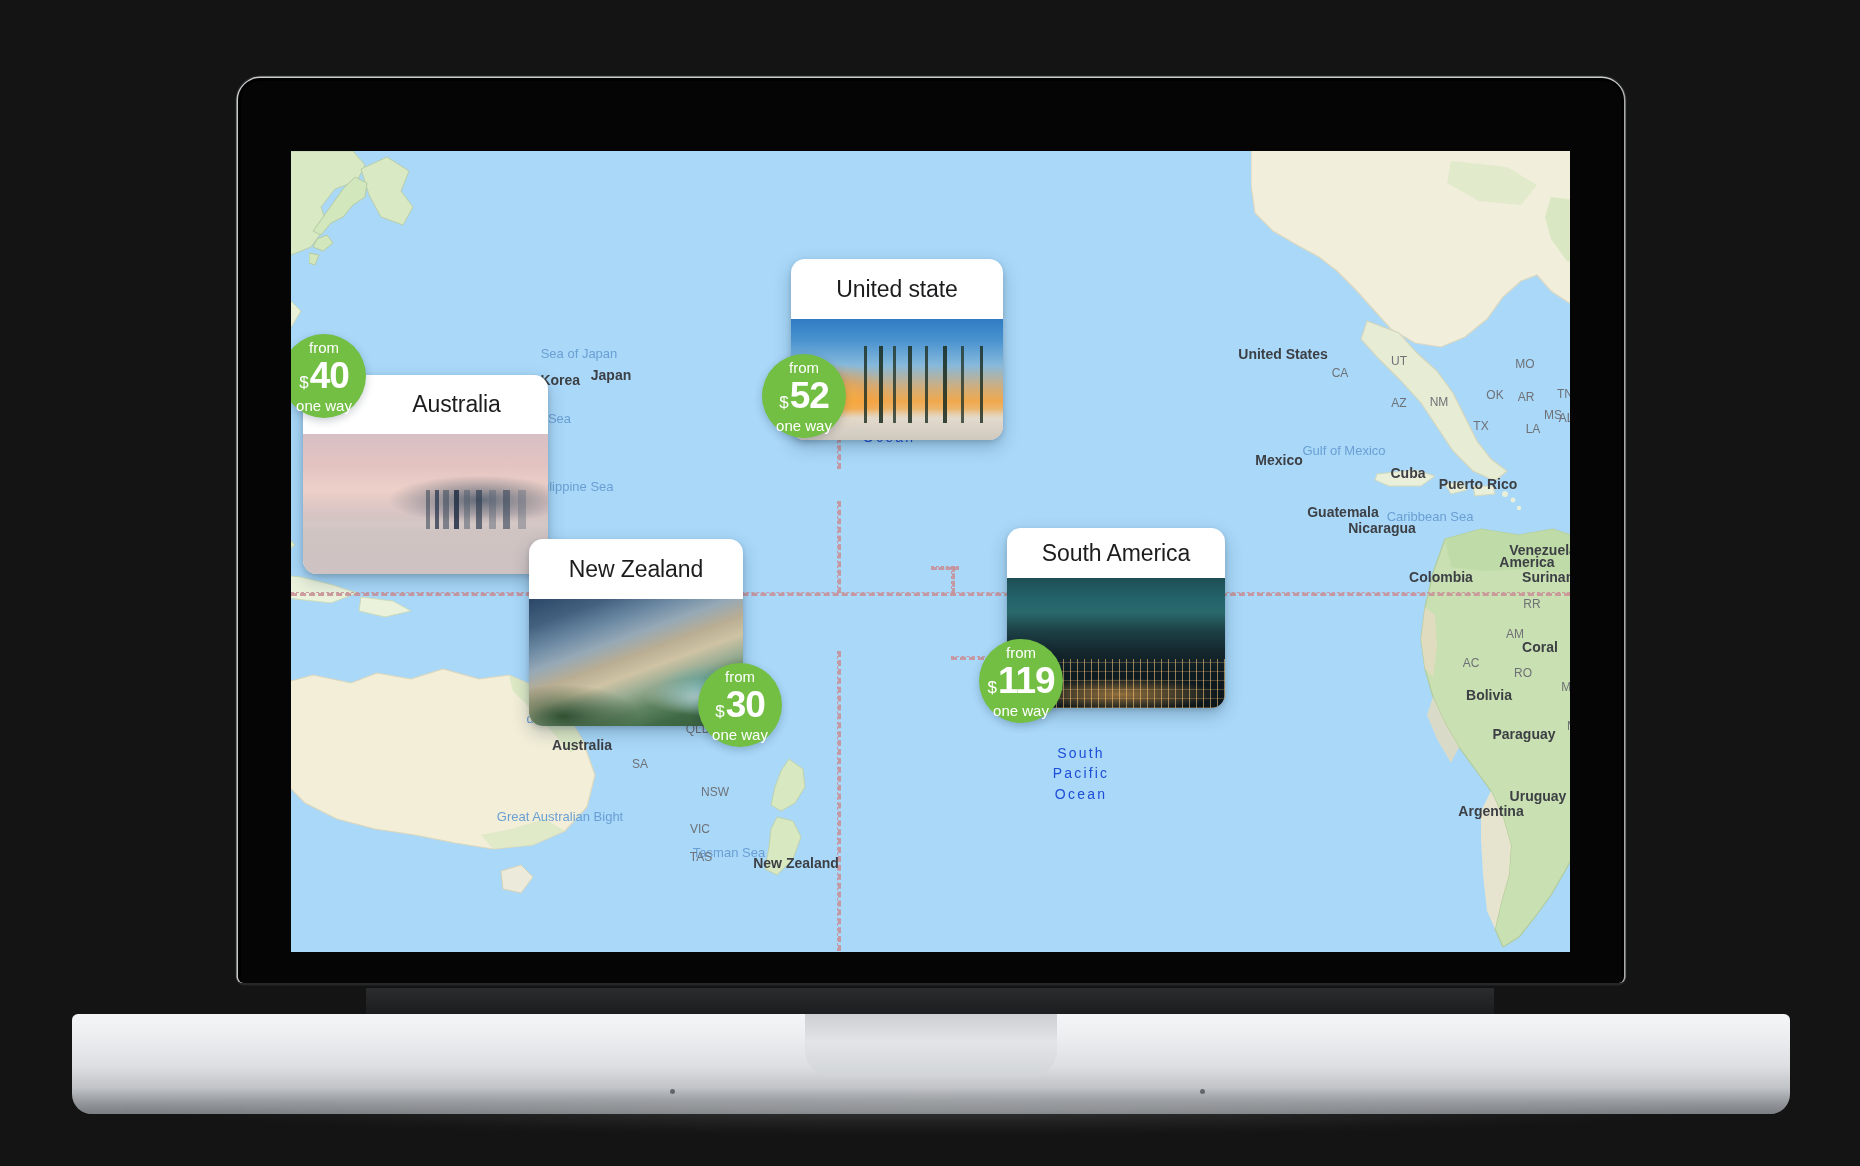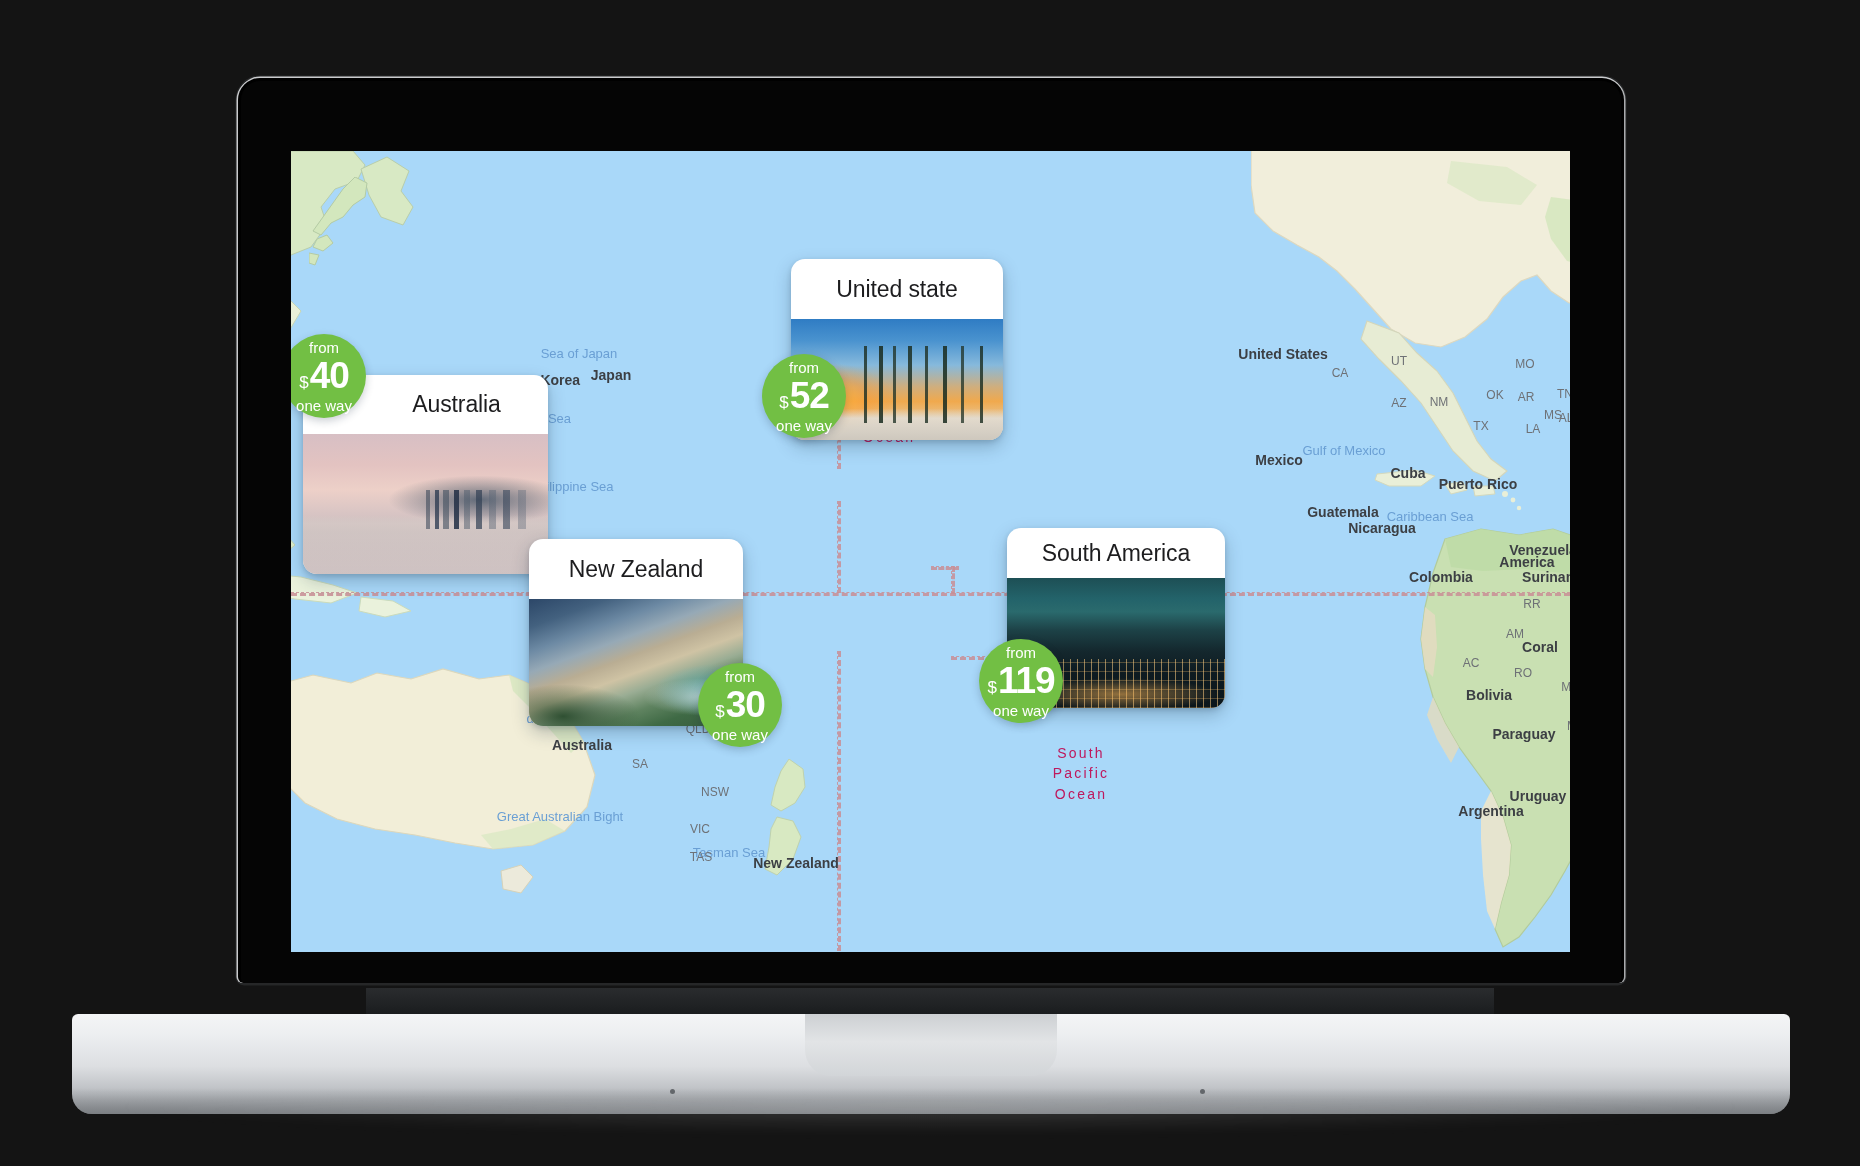--- a/index.html
+++ b/index.html
@@ -96,21 +96,21 @@
 
   .map-label {
     position: absolute;
     white-space: nowrap;
     user-select: none;
     transform: translate(-50%,-50%);
   }
   .lbl-country   { color:#3c3f44; font-weight:700; font-size:14px; }
   .lbl-state     { color:#6e7176; font-weight:400; font-size:12px; }
   .lbl-water     { color:#6a9fd4; font-weight:400; font-size:13px; }
-  .lbl-ocean     { color:#be185d; font-weight:400; font-size:14px;
+  .lbl-ocean     { color:#1d4ed8; font-weight:400; font-size:14px;
                    letter-spacing:2.2px; line-height:1.45; text-align:center; }
 
   .map-border { position:absolute; border-style:dashed; }
 
   
   #site-header {
     position:absolute; left:0; top:0; width:100%; height:77px;
     background:#72bf44; z-index:30;
     display:flex; align-items:center;
   }

